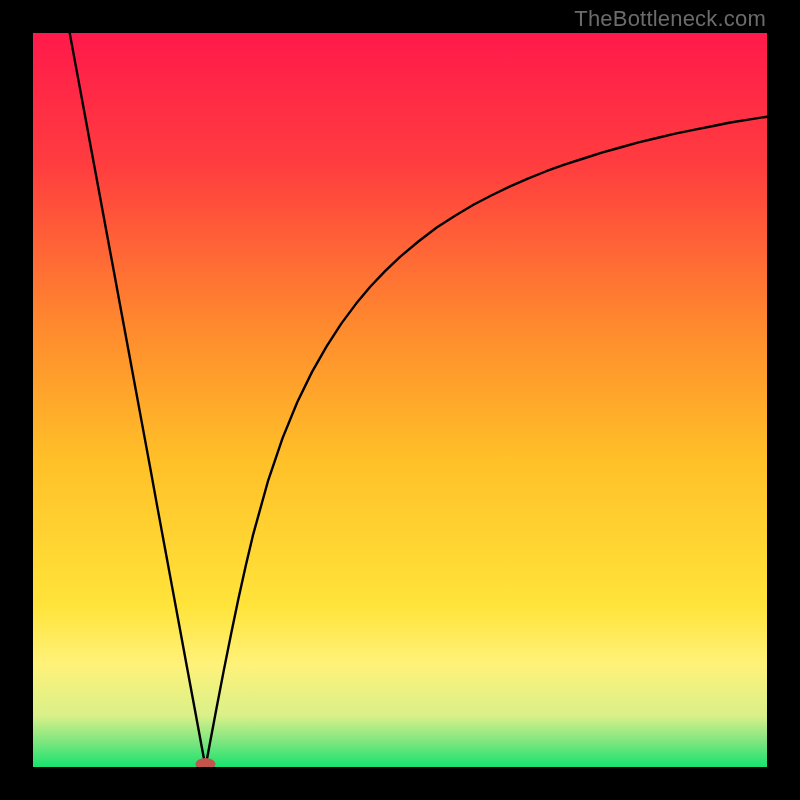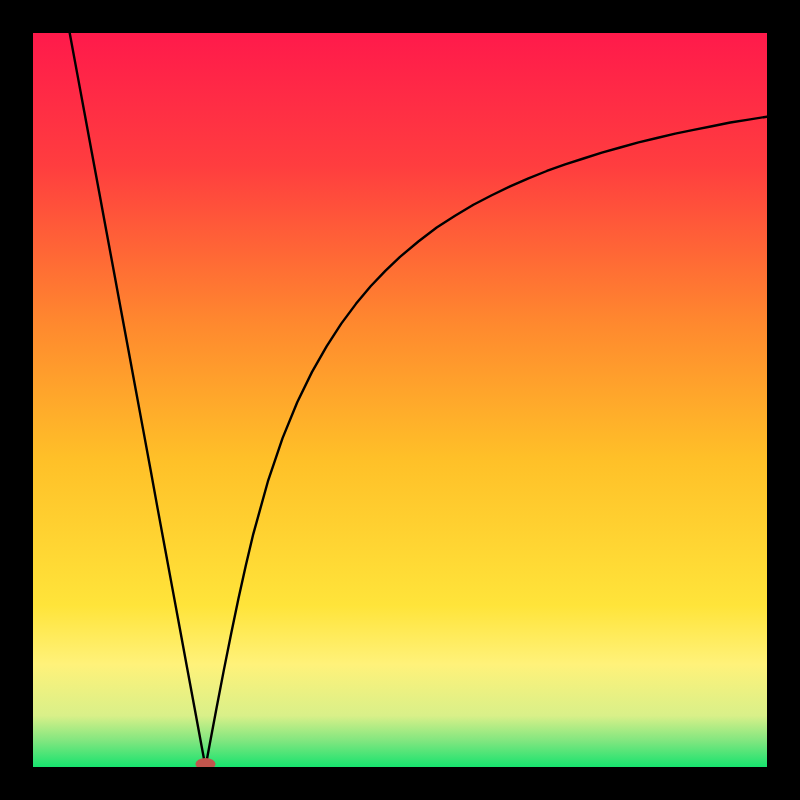--- a/index.html
+++ b/index.html
@@ -52,13 +52,14 @@
             <stop offset="93.00%" stop-color="#d9f089"></stop>
             <stop offset="96.50%" stop-color="#7fe67f"></stop>
             <stop offset="100.00%" stop-color="#17e36e"></stop>
           </linearGradient>
       </defs>
       <rect id="bg-rect" x="0" y="0" width="734" height="734" fill="url(#bg-grad)"></rect>
       <path id="curve-path" fill="none" d="M36.70 0.00 L44.04 39.64 L51.38 79.27 L58.72 118.91 L66.06 158.54 L73.40 198.18 L80.74 237.82 L88.08 277.45 L95.42 317.09 L102.76 356.72 L110.10 396.36 L117.44 436.00 L124.78 476.37 L132.12 516.00 L139.46 555.64 L146.80 595.27 L154.14 634.91 L161.48 674.55 L168.82 714.18 L172.49 734.00 L176.16 714.18 L183.50 675.28 L190.84 637.11 L198.18 600.41 L205.52 565.18 L212.86 532.15 L220.20 501.32 L234.88 448.47 L249.56 405.17 L264.24 369.20 L278.92 339.11 L293.60 313.42 L308.28 290.66 L322.96 270.85 L337.64 253.23 L352.32 237.82 L367.00 223.87 L385.35 208.46 L403.70 194.51 L422.05 182.77 L440.40 171.76 L458.75 162.21 L477.10 153.41 L495.45 145.33 L513.80 137.99 L532.15 131.39 L550.50 125.51 L568.85 119.64 L587.20 114.50 L605.55 109.37 L623.90 104.96 L642.25 100.56 L660.60 96.89 L678.95 93.22 L697.30 89.55 L715.65 86.61 L734.00 83.68" stroke="#000000" stroke-width="2.4" stroke-linecap="round" stroke-linejoin="round"></path>
       <ellipse id="min-marker" cx="172.49" cy="731.00" rx="10" ry="6" fill="#c1554d"></ellipse>
     </svg>
   </div>
+  <div class="watermark">TheBottleneck.com</div>
 </div>
 
 </body></html>

